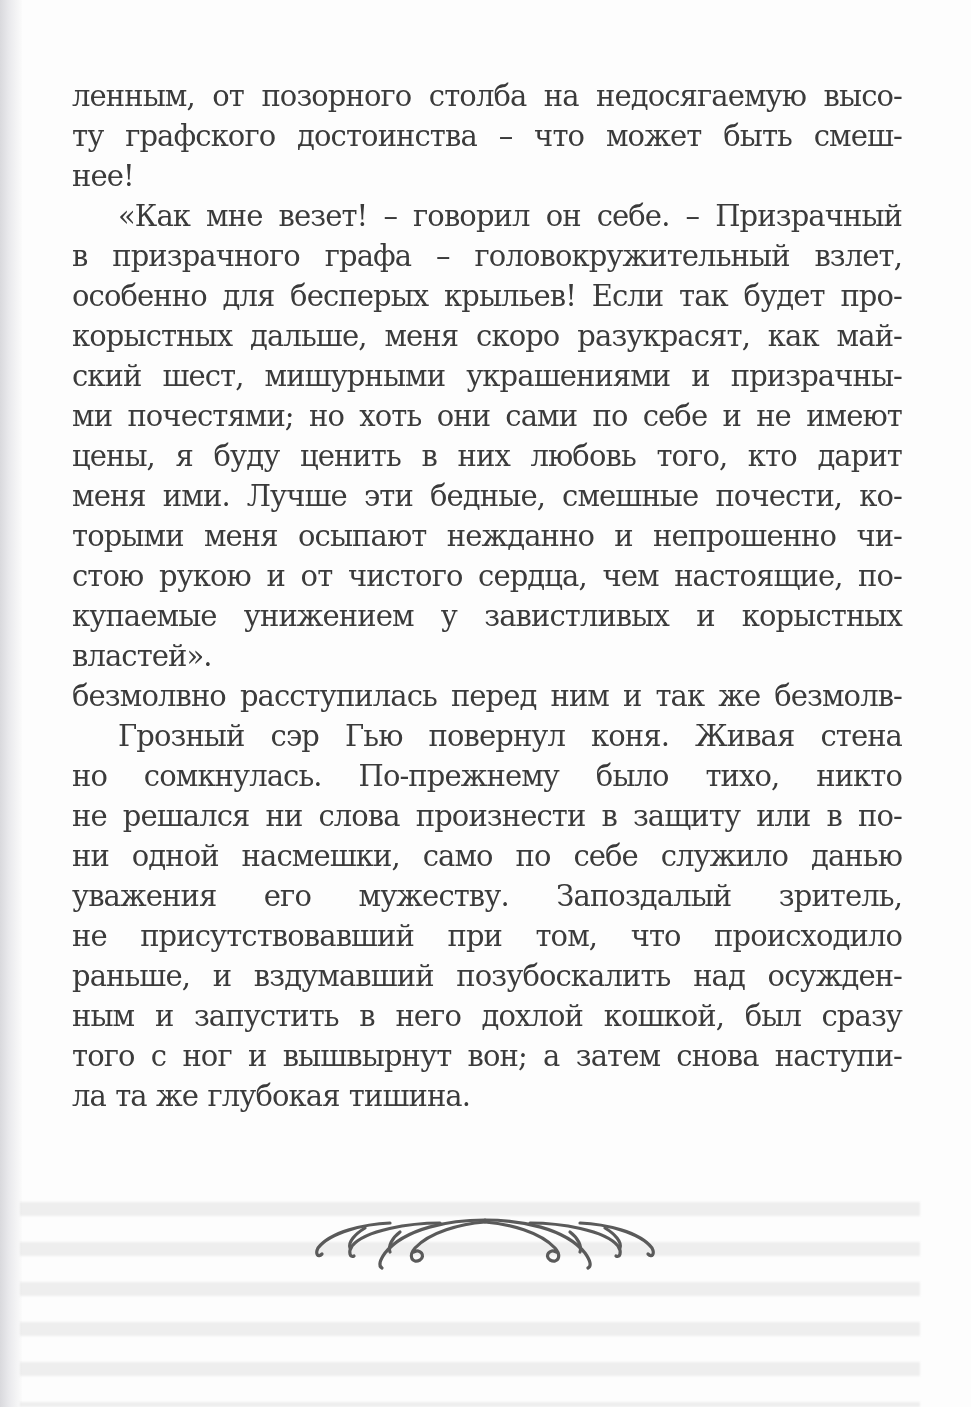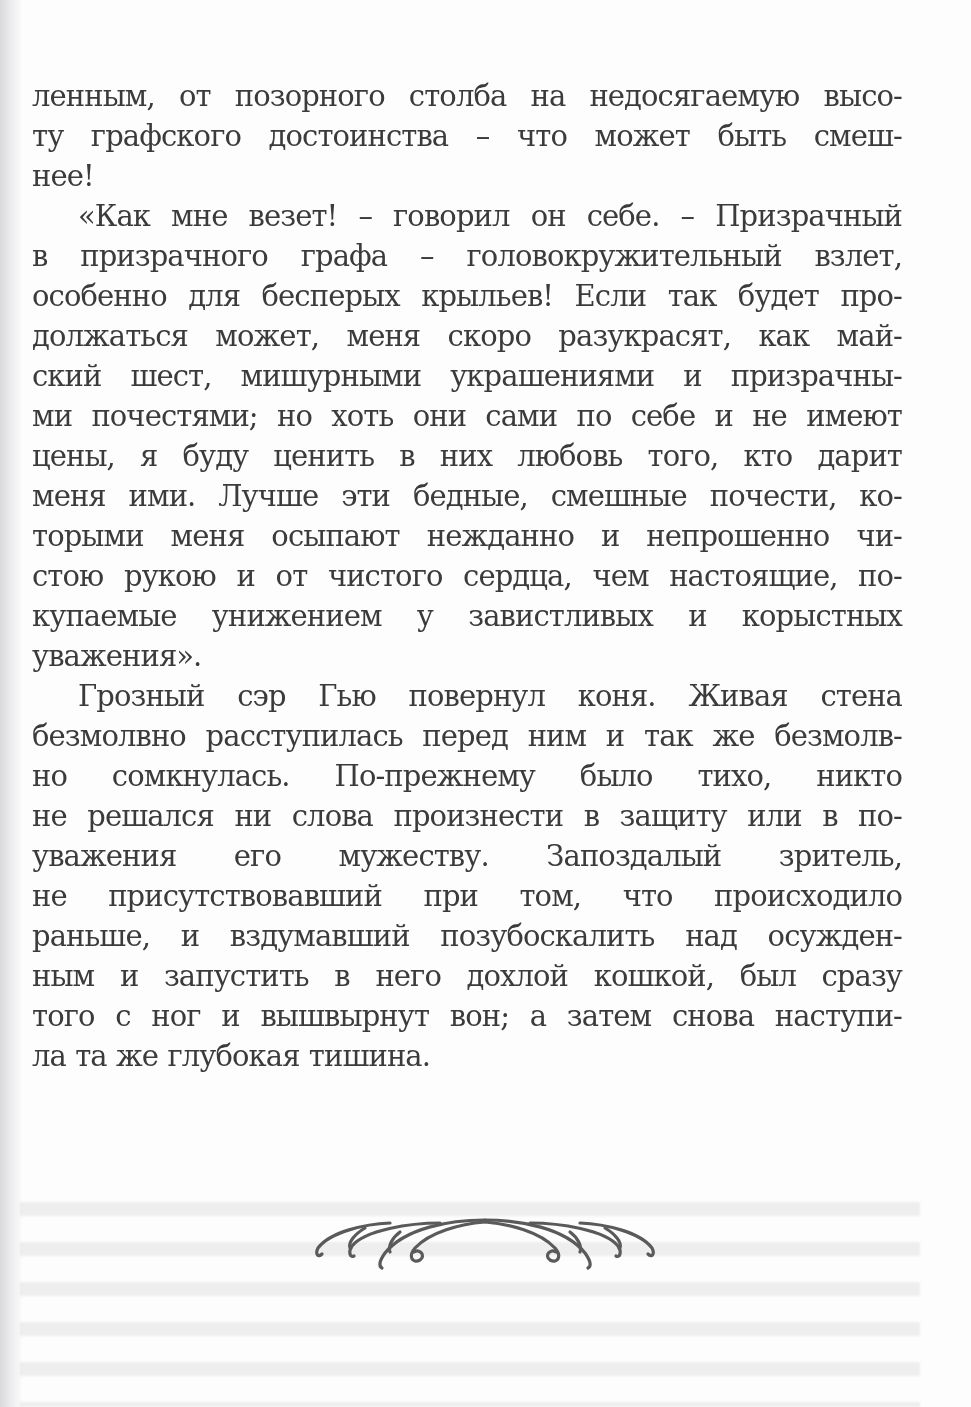--- a/index.html
+++ b/index.html
@@ -25,20 +25,21 @@
     font-size: 29px;
     letter-spacing: -0.9px;
     word-spacing: 1px;
   }
   .line {
     height: 40px; line-height: 40px;
     white-space: nowrap;
     text-align: justify;
     text-align-last: justify;
     overflow: visible;
+    margin-left: 40px;
   }
   .line.last { text-align-last: left; }
   .line.indent { padding-left: 46px; }
   .ornament {
     position: absolute; left: 310px; top: 1218px; width: 350px; height: 55px;
   }
 </style>
 </head>
 <body>
 
@@ -50,36 +51,37 @@
   <div class="paragraph">
     <div class="line">ленным, от позорного столба на недосягаемую высо-</div>
     <div class="line">ту графского достоинства – что может быть смеш-</div>
     <div class="line last">нее!</div>
   </div>
 
   <div class="paragraph">
     <div class="line indent">«Как мне везет! – говорил он себе. – Призрачный</div>
     <div class="line">в призрачного графа – головокружительный взлет,</div>
     <div class="line">особенно для бесперых крыльев! Если так будет про-</div>
-    <div class="line">должаться может, меня скоро разукрасят, как май-</div>
+    <div class="line">корыстных дальше, меня скоро разукрасят, как май-</div>
     <div class="line">ский шест, мишурными украшениями и призрачны-</div>
     <div class="line">ми почестями; но хоть они сами по себе и не имеют</div>
     <div class="line">цены, я буду ценить в них любовь того, кто дарит</div>
     <div class="line">меня ими. Лучше эти бедные, смешные почести, ко-</div>
     <div class="line">торыми меня осыпают нежданно и непрошенно чи-</div>
     <div class="line">стою рукою и от чистого сердца, чем настоящие, по-</div>
     <div class="line">купаемые унижением у завистливых и корыстных</div>
-    <div class="line last">уважения».</div>
+    <div class="line last">властей».</div>
   </div>
 
   <div class="paragraph">
+    <div class="line">безмолвно расступилась перед ним и так же безмолв-</div>
     <div class="line indent">Грозный сэр Гью повернул коня. Живая стена</div>
-    <div class="line">безмолвно расступилась перед ним и так же безмолв-</div>
     <div class="line">но сомкнулась. По-прежнему было тихо, никто</div>
     <div class="line">не решался ни слова произнести в защиту или в по-</div>
+    <div class="line">ни одной насмешки, само по себе служило данью</div>
     <div class="line">уважения его мужеству. Запоздалый зритель,</div>
     <div class="line">не присутствовавший при том, что происходило</div>
     <div class="line">раньше, и вздумавший позубоскалить над осужден-</div>
     <div class="line">ным и запустить в него дохлой кошкой, был сразу</div>
     <div class="line">того с ног и вышвырнут вон; а затем снова наступи-</div>
     <div class="line last">ла та же глубокая тишина.</div>
   </div>
 </div>
 
 <svg class="ornament" viewBox="0 0 350 55" xmlns="http://www.w3.org/2000/svg">

